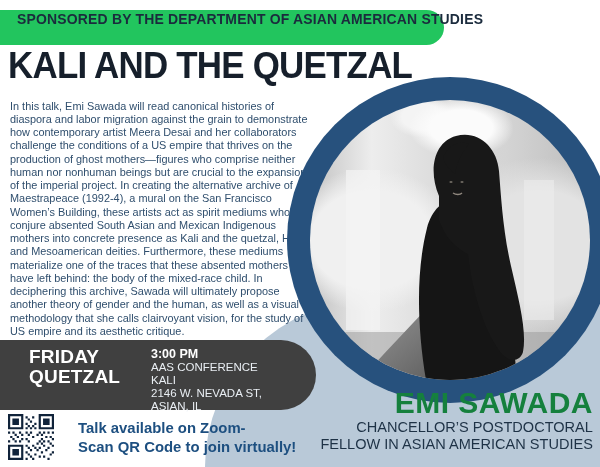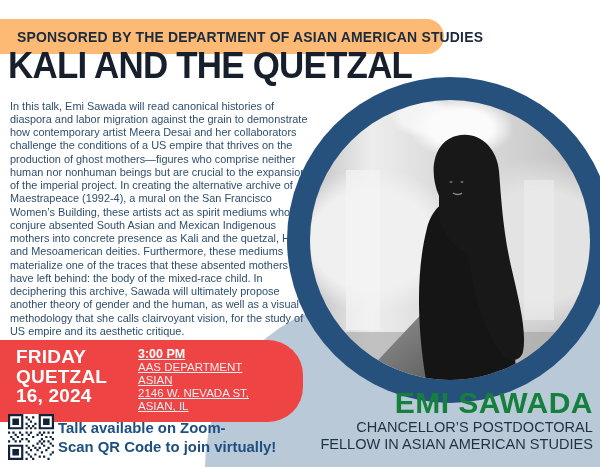--- a/index.html
+++ b/index.html
@@ -8,22 +8,22 @@
     overflow:hidden;font-family:"Liberation Sans",sans-serif;
   }
   
   .wedge{
     position:absolute;left:205px;top:300px;width:400px;height:167px;
     background:#b9c9d8;border-top-left-radius:168px;
   }
   
   .banner{
     position:absolute;top:10px;left:0;width:444px;height:35px;
-    background:#fdba74;border-radius:0 20px 20px 0;
-    display:flex;align-items:center;margin-top:9px;
+    background:#22c55e;border-radius:0 20px 20px 0;
+    display:flex;align-items:flex-start;
   }
   .banner span{
     padding-left:19px;font-weight:700;font-size:15.5px;color:#1b2b3d;
     letter-spacing:.2px;white-space:nowrap;
     transform:scaleX(.9);transform-origin:0 50%;
   }
   .title{
     position:absolute;top:45px;left:8px;margin:0;
     font-size:36px;font-weight:800;color:#161f2b;letter-spacing:-.8px;
     white-space:nowrap;transform:scaleX(.97);transform-origin:0 0;
@@ -44,32 +44,32 @@
     background:
       radial-gradient(70px 40px at 54% 10%, #fbfbfb 0 45%, rgba(250,250,250,0) 75%),
       radial-gradient(40px 26px at 40% 6%, #f4f4f4 0 50%, rgba(244,244,244,0) 80%),
       radial-gradient(110px 90px at 22% 50%, #f0f0f0 0 55%, rgba(240,240,240,0) 80%),
       radial-gradient(130px 110px at 82% 52%, #e3e3e3 0 50%, rgba(227,227,227,0) 80%),
       linear-gradient(90deg,#c2c2c2 0%,#ededed 22%,#dcdcdc 45%,#d4d4d4 70%,#bdbdbd 100%);
   }
   .photo svg{position:absolute;left:0;top:0;}
   
   .date-box{
-    position:absolute;left:0;top:340px;width:303px;height:82px;
-    background:#ef4444;border-radius:0 35px 35px 0;display:flex;
+    position:absolute;left:0;top:340px;width:303px;height:70px;
+    background:#404040;border-radius:0 35px 35px 0;display:flex;padding-left:13px;
   }
   .date-col{
     padding:7px 0 0 16px;width:122px;color:#ffffff;
     font-weight:800;font-size:19px;line-height:19.5px;letter-spacing:.2px;
   }
-  .venue-col{padding-top:8px;color:#e9eef3;font-size:11.5px;line-height:13px;text-decoration:underline;}
+  .venue-col{padding-top:8px;color:#e9eef3;font-size:11.5px;line-height:13px;}
   .venue-time{font-weight:700;font-size:12.5px;color:#ffffff;}
   .venue-col span{display:block;}
   
-  .qr-row{position:absolute;left:8px;top:414px;display:flex;align-items:center;gap:4px;}
+  .qr-row{position:absolute;left:8px;top:414px;display:flex;align-items:center;gap:24px;}
   .qr{width:46px;height:46px;}
   .zoom-text{
     font-size:15.5px;font-weight:700;color:#1d4f80;line-height:19px;
     transform:scaleX(.96);transform-origin:0 50%;white-space:nowrap;
   }
   .zoom-text span{display:block;}
   
   .speaker{position:absolute;right:7px;top:386px;text-align:right;}
   .speaker-name{
     font-size:30px;font-weight:800;color:#15803d;letter-spacing:.5px;
@@ -125,26 +125,25 @@
         <ellipse cx="152" cy="82" rx="1.6" ry="1.1" fill="#6d6860"></ellipse>
         <path d="M143 93 C146 95 150 95 152 93" stroke="#8f877e" stroke-width="1.4" fill="none"></path>
       </svg>
     </div>
   </div>
 
   <div class="date-box">
     <div class="date-col">
       <span>FRIDAY</span><br>
       <span>QUETZAL</span><br>
-      <span>16, 2024</span>
     </div>
     <div class="venue-col">
       <span class="venue-time">3:00 PM</span>
-      <span>AAS DEPARTMENT</span>
-      <span>ASIAN</span>
+      <span>AAS CONFERENCE</span>
+      <span>KALI</span>
       <span>2146 W. NEVADA ST,</span>
       <span>ASIAN, IL</span>
     </div>
   </div>
 
   <div class="qr-row">
     <svg class="qr" viewBox="0 0 21 21">
       <rect x="0" y="0" width="21" height="21" fill="#ffffff"></rect>
 
       <g fill="#10233a">

